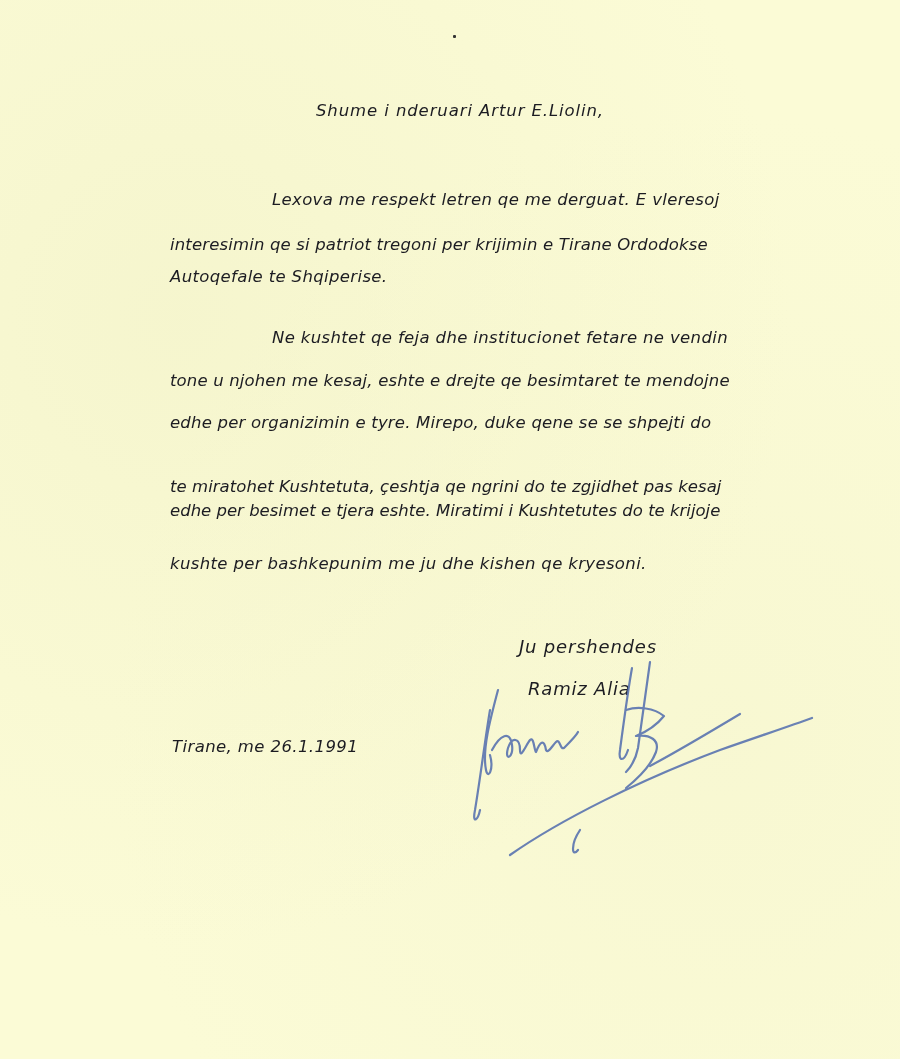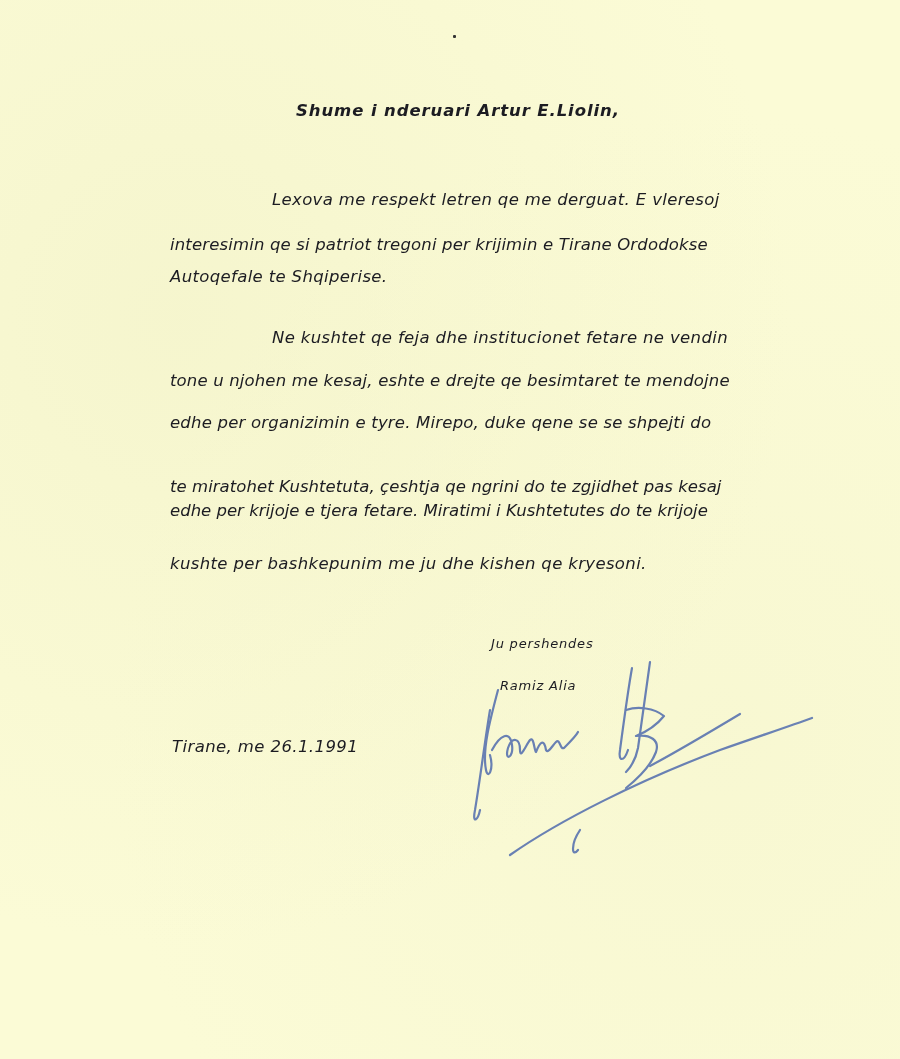--- a/index.html
+++ b/index.html
@@ -20,42 +20,42 @@
         radial-gradient(ellipse at 80% 70%, rgba(240,240,200,0.3), transparent 60%),
         #fbfbd6;
     }
     .speck { position: absolute; width: 3px; height: 3px; background: #333; border-radius: 1px; }
     .line {
       position: absolute;
       white-space: nowrap;
       font-size: 16.5px;
       letter-spacing: 0.35px;
     }
-    .salutation { left: 296px; top: 101px; letter-spacing: 0.9px; font-weight: bold; }
-    .closing, .signer { letter-spacing: 0.8px; font-size: 13px; }
+    .salutation { left: 316px; top: 101px; letter-spacing: 0.9px; }
+    .closing, .signer { letter-spacing: 0.8px; font-size: 18px; margin-left: 28px; }
     .date { letter-spacing: 0.4px; }
     .signature { position: absolute; left: 460px; top: 650px; width: 360px; height: 220px; }
   </style>
 </head>
 <body>
 
 <div class="paper"></div>
 <div class="speck" style="left:453px; top:35px;"></div>
 
 <div class="line salutation">Shume i nderuari Artur E.Liolin,</div>
 
 <div class="line" style="left:272px; top:190px;">Lexova me respekt letren qe me derguat. E vleresoj</div>
 <div class="line" style="left:170px; top:235px; letter-spacing:0.15px;">interesimin qe si patriot tregoni per krijimin e Tirane Ordodokse</div>
 <div class="line" style="left:170px; top:267px;">Autoqefale te Shqiperise.</div>
 
 <div class="line" style="left:272px; top:328px;">Ne kushtet qe feja dhe institucionet fetare ne vendin</div>
 <div class="line" style="left:170px; top:371px; letter-spacing:0.15px;">tone u njohen me kesaj, eshte e drejte qe besimtaret te mendojne</div>
 <div class="line" style="left:170px; top:413px; letter-spacing:0.2px;">edhe per organizimin e tyre. Mirepo, duke qene se se shpejti do</div>
 <div class="line" style="left:170px; top:457px; letter-spacing:0.05px;margin-top:20px;">te miratohet Kushtetuta, çeshtja qe ngrini do te zgjidhet pas kesaj</div>
-<div class="line" style="left:170px; top:501px; letter-spacing:0px;">edhe per krijoje e tjera fetare. Miratimi i Kushtetutes do te krijoje</div>
+<div class="line" style="left:170px; top:501px; letter-spacing:0px;">edhe per besimet e tjera eshte. Miratimi i Kushtetutes do te krijoje</div>
 <div class="line" style="left:170px; top:545px;margin-top:9px;">kushte per bashkepunim me ju dhe kishen qe kryesoni.</div>
 
 <div class="line closing" style="left:491px; top:636px;">Ju pershendes</div>
 <div class="line signer" style="left:500px; top:678px;">Ramiz Alia</div>
 <div class="line date" style="left:172px; top:737px;">Tirane, me 26.1.1991</div>
 
 <svg class="signature" viewBox="0 0 360 220">
   <g fill="none" stroke="#5a74b0" stroke-width="2.2" stroke-linecap="round" stroke-linejoin="round" opacity="0.9">
 
     <path d="M38 40 C 30 70, 22 100, 26 120 C 28 130, 34 120, 30 105"></path>

